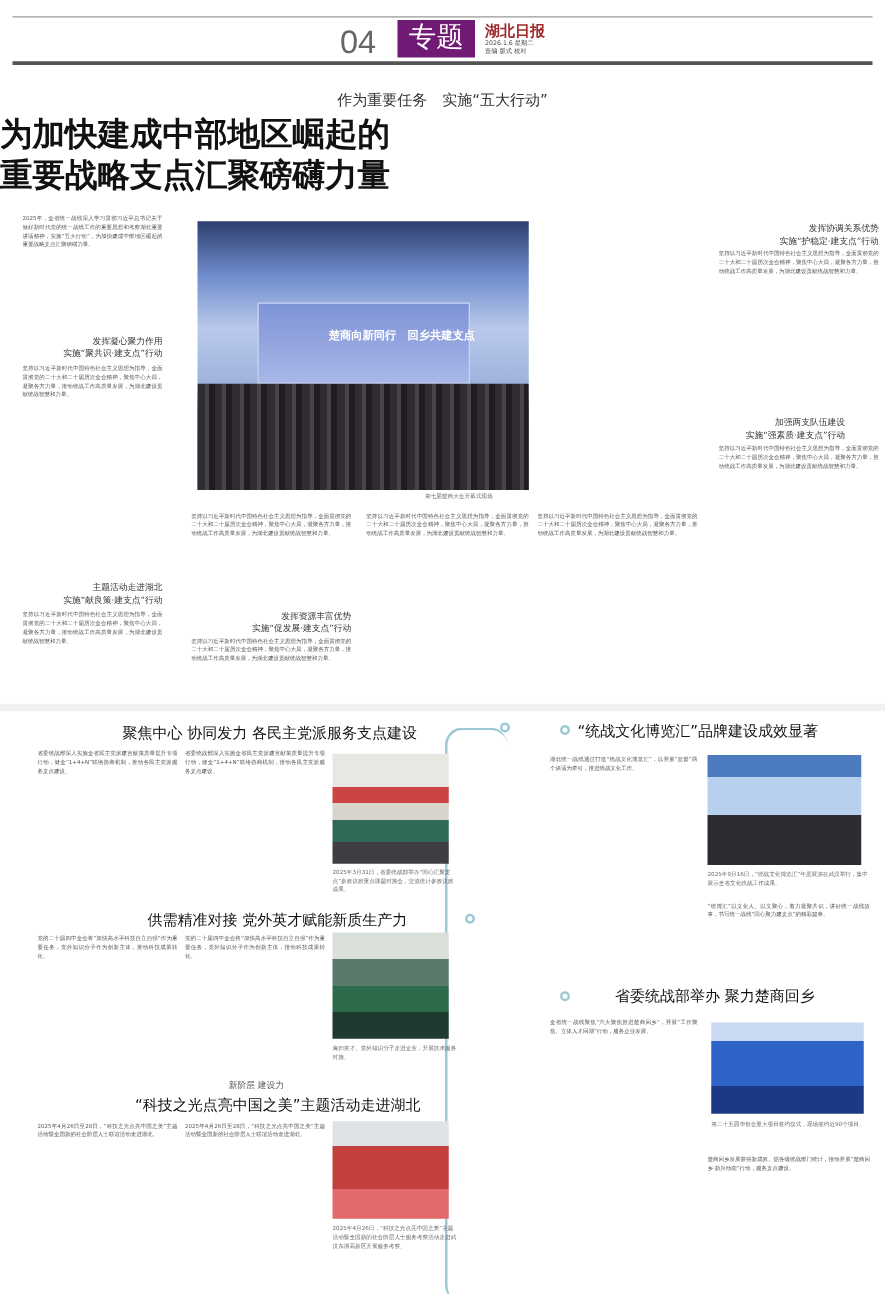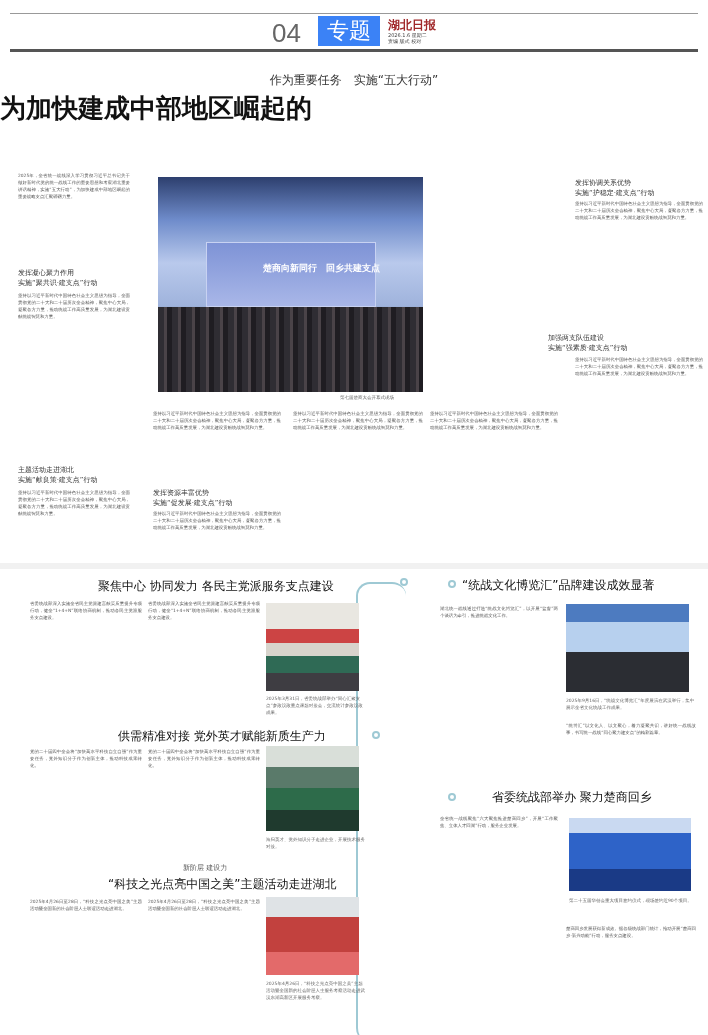--- a/index.html
+++ b/index.html
@@ -1,27 +1,27 @@
 <!DOCTYPE html>
 <html><head>
 <meta charset="utf-8">
 <style>
 *{box-sizing:border-box;margin:0;padding:0}
 body{width:708px;height:1035px;background:#fff;font-family:"DejaVu Sans","Liberation Sans",sans-serif;color:#222;position:relative;overflow:hidden}
 .abs{position:absolute}
 .rule-top{left:10px;right:10px;top:13px;height:1px;background:#999}
 .rule-bot{left:10px;right:10px;top:49px;height:3px;background:#555}
 .pgnum{left:272px;top:18px;font-size:26px;color:#666;font-weight:200;font-family:"Liberation Sans",sans-serif}
-.section{left:318px;top:16px;width:62px;height:30px;background:#3b82f6;color:#fff;font-size:22px;text-align:center;line-height:30px}
+.section{left:318px;top:16px;width:62px;height:30px;background:#701a75;color:#fff;font-size:22px;text-align:center;line-height:30px}
 .mast{left:388px;top:17px;font-size:12px;color:#a0282a;font-family:"DejaVu Serif",serif;font-weight:bold}
 .mastsub{left:388px;top:32px;font-size:5px;color:#444;line-height:6px}
 .kicker{left:0;right:0;top:72px;text-align:center;font-size:12px;color:#333}
 .headline{left:0;right:0;top:92px;text-align:left;font-size:26px;font-weight:bold;color:#111;line-height:33px}
 .body{font-size:4.4px;line-height:7px;color:#555;text-align:justify;overflow:hidden;word-break:break-all}
-.sub{font-size:7px;color:#333;text-align:left;line-height:10px}
+.sub{font-size:7px;color:#333;text-align:right;line-height:10px}
 .photo{overflow:hidden}
 .cap{font-size:4.5px;color:#666;line-height:7px}
 .sechead{font-size:12px;font-weight:normal;color:#111}
 .hline{background:#ddd}
 .bracket{border:2px solid #9ec9d4;border-radius:14px}
 .dot{width:8px;height:8px;border:2px solid #9ec9d4;border-radius:50%;background:#fff}
 </style>
 </head>
 <body>
 
@@ -31,20 +31,21 @@
 <div class="abs mast">湖北日报</div>
 <div class="abs mastsub">
     <div>2026.1.6 星期二</div>
     <div>责编 版式 校对</div>
   </div>
 <div class="abs rule-bot"></div>
 
 <div class="abs kicker">作为重要任务　实施“五大行动”</div>
 <div class="abs headline">
   <div>为加快建成中部地区崛起的</div>
+  <div>重要战略支点汇聚磅礴力量</div>
 </div>
 
 <div class="abs body" style="left:18px;top:172px;width:112px;height:92px">2025年，全省统一战线深入学习贯彻习近平总书记关于做好新时代党的统一战线工作的重要思想和考察湖北重要讲话精神，实施“五大行动”，为加快建成中部地区崛起的重要战略支点汇聚磅礴力量。</div>
 <div class="abs sub" style="left:18px;top:268px;width:112px">
     <div>发挥凝心聚力作用</div>
     <div>实施“聚共识·建支点”行动</div>
   </div>
 <div class="abs body" style="left:18px;top:292px;width:112px;height:168px">坚持以习近平新时代中国特色社会主义思想为指导，全面贯彻党的二十大和二十届历次全会精神，聚焦中心大局，凝聚各方力量，推动统战工作高质量发展，为湖北建设贡献统战智慧和力量。</div>
 <div class="abs sub" style="left:18px;top:465px;width:112px">
     <div>主题活动走进湖北</div>

